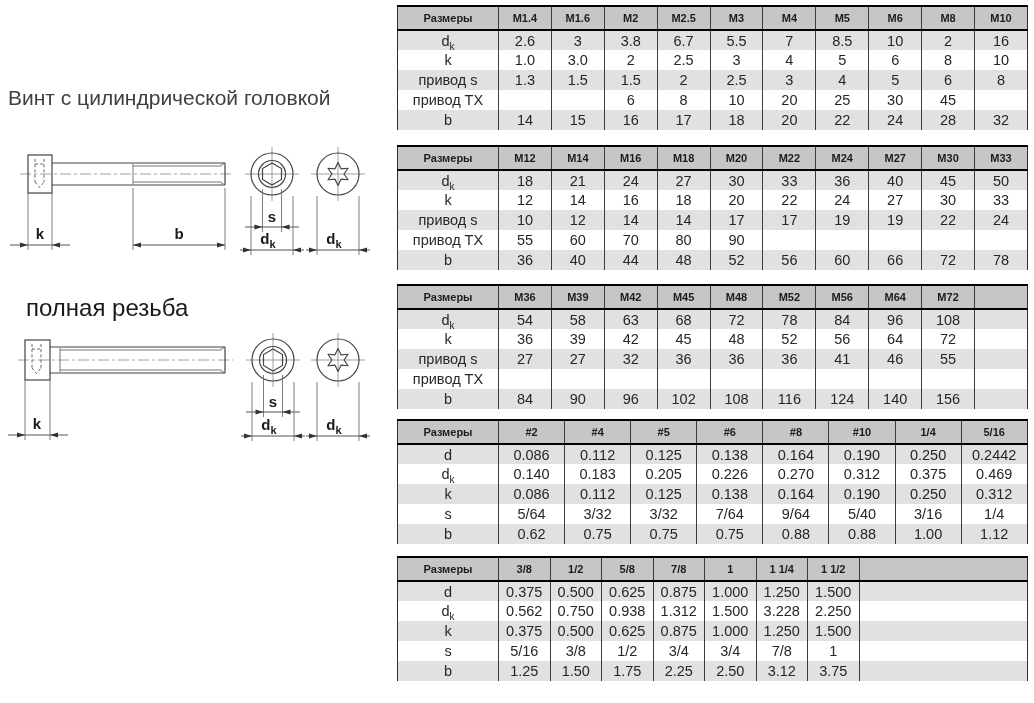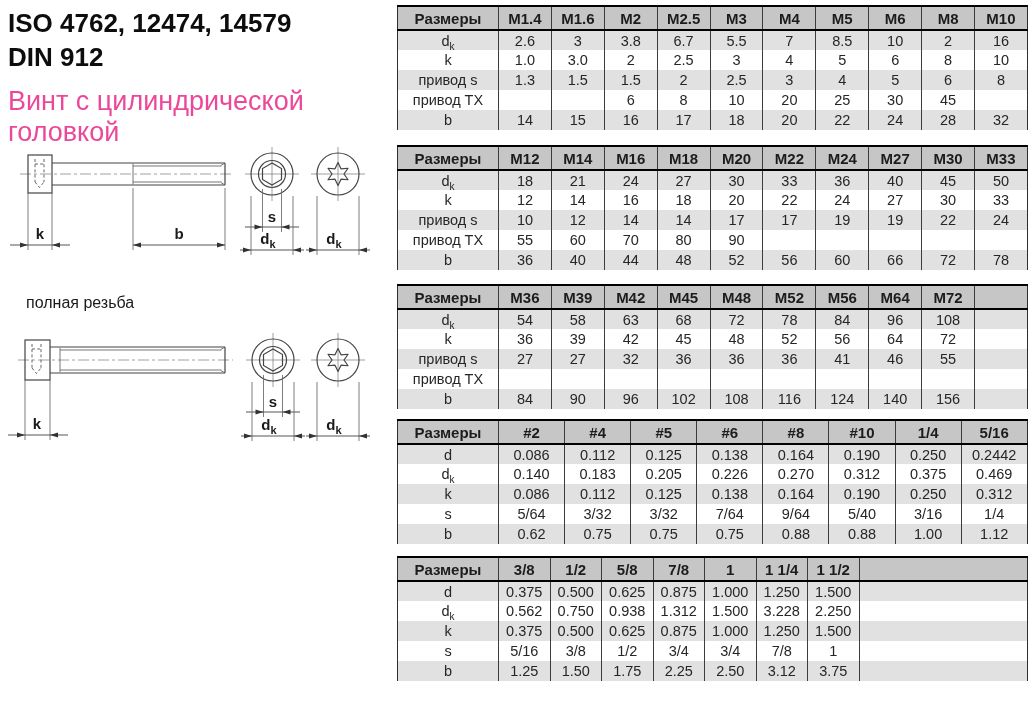--- a/index.html
+++ b/index.html
@@ -5,22 +5,22 @@
   * { box-sizing: border-box; }
   html,body { margin:0; padding:0; }
   body {
     width:1034px; height:703px; background:#ffffff; position:relative;
     font-family:"Liberation Sans", sans-serif; color:#262626; overflow:hidden;
   }
   
   .left-panel { position:absolute; left:0; top:0; width:397px; height:703px; }
   .title-line { font-size:26px; font-weight:bold; color:#0d0d0d; line-height:34px; margin:0 0 0 8px; }
   .title-block { position:absolute; left:0; top:6px; }
-  .subtitle { position:absolute; left:8px; top:86px; font-size:27px; color:#ec4899; }
-  .full-thread-label { position:absolute; left:26px; top:294px; font-size:16px; color:#1a1a1a; }
+  .subtitle { position:absolute; left:8px; top:86px; font-size:21px; color:#404040; }
+  .full-thread-label { position:absolute; left:26px; top:294px; font-size:24px; color:#1a1a1a; }
   svg.drawings { position:absolute; left:0; top:140px; }
   .geo { stroke:#444; stroke-width:1.2; fill:none; }
   .thin { stroke:#666; stroke-width:0.9; fill:none; }
   .hidden-line { stroke:#555; stroke-width:0.9; fill:none; stroke-dasharray:3 2.2; }
   .centerline { stroke:#888; stroke-width:0.8; fill:none; stroke-dasharray:11 3 3 3; }
   .crosshair { stroke:#777; stroke-width:0.7; fill:none; }
   .dimline { stroke:#555; stroke-width:1; fill:none; }
   .extline { stroke:#666; stroke-width:0.85; fill:none; }
   .arrow { fill:#333; stroke:none; }
   .dim-text { font-family:"Liberation Sans", sans-serif; font-size:15px; font-weight:bold; fill:#1a1a1a; text-anchor:middle; }
@@ -39,33 +39,29 @@
   #tbl1 col.data-col, #tbl2 col.data-col, #tbl3 col.data-col { width:52.9px; }
   #tbl4 col.data-col { width:66.1px; }
   #tbl5 col.data-col { width:51.5px; }
   #tbl5 col.data-col:last-child { width:168.5px; }
   thead tr { background:#c6c6c6; border-top:2.5px solid #000; border-bottom:2.5px solid #000; }
   th, td {
     border-left:1px solid #3c3c3c; text-align:center; vertical-align:middle;
     padding:0; white-space:nowrap; overflow:hidden;
   }
   th:first-child, td:first-child { border-left:none; }
-  th { height:24px; font-size:15px; font-weight:bold; color:#1c1c1c; }
+  th { height:24px; font-size:11px; font-weight:bold; color:#1c1c1c; }
   td { height:20px; font-size:14.5px; font-weight:normal; color:#262626; }
   tr.alt { background:#e1e1e1; }
   sub { font-size:10px; line-height:0; }
 </style>
 </head>
 <body>
 
 <div class="left-panel">
-  <div class="title-block">
-    <div class="title-line">ISO 4762, 12474, 14579</div>
-    <div class="title-line">DIN 912</div>
-  </div>
   <div class="subtitle">Винт с цилиндрической головкой</div>
   <div class="full-thread-label">полная резьба</div>
 
   <svg class="drawings" width="397" height="315" viewBox="0 0 397 315">
 
     <g>
       <path class="centerline" d="M20,34 H233"></path>
       <rect class="geo" x="28" y="15" width="24" height="38"></rect>
       <path class="hidden-line" d="M35,19 V42 M44,19 V42 M35,42 L39.5,47.5 L44,42 M35,24 L44,24"></path>
       <path class="geo" d="M52,23 H225 M52,45 H225 M225,23 V45"></path>

